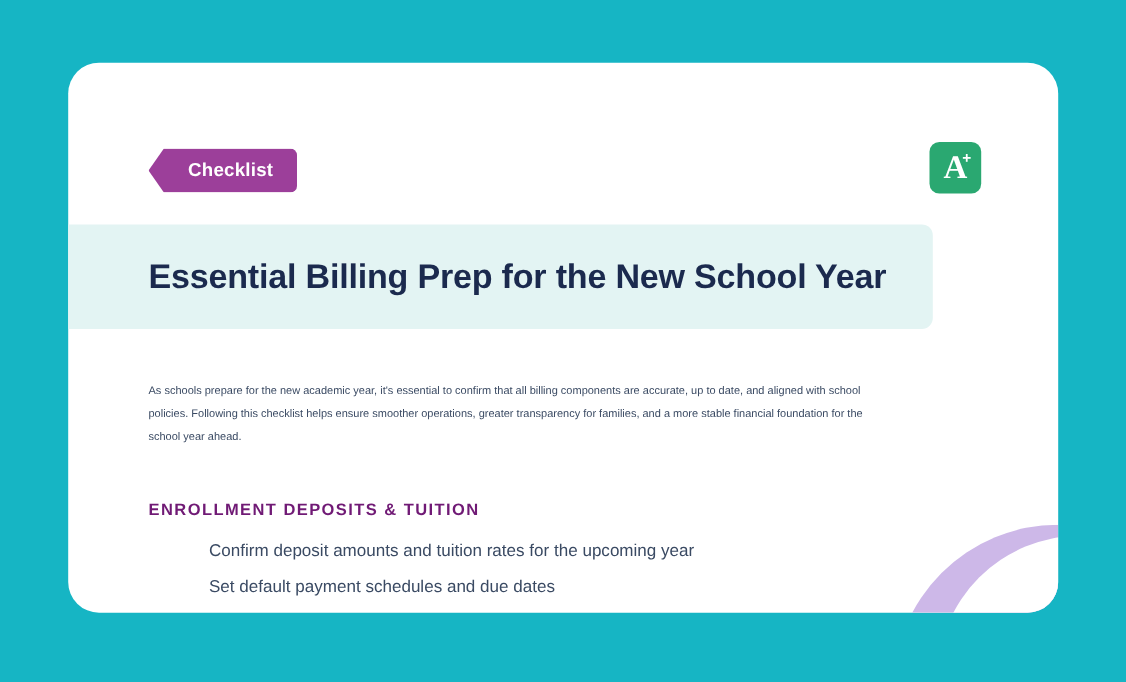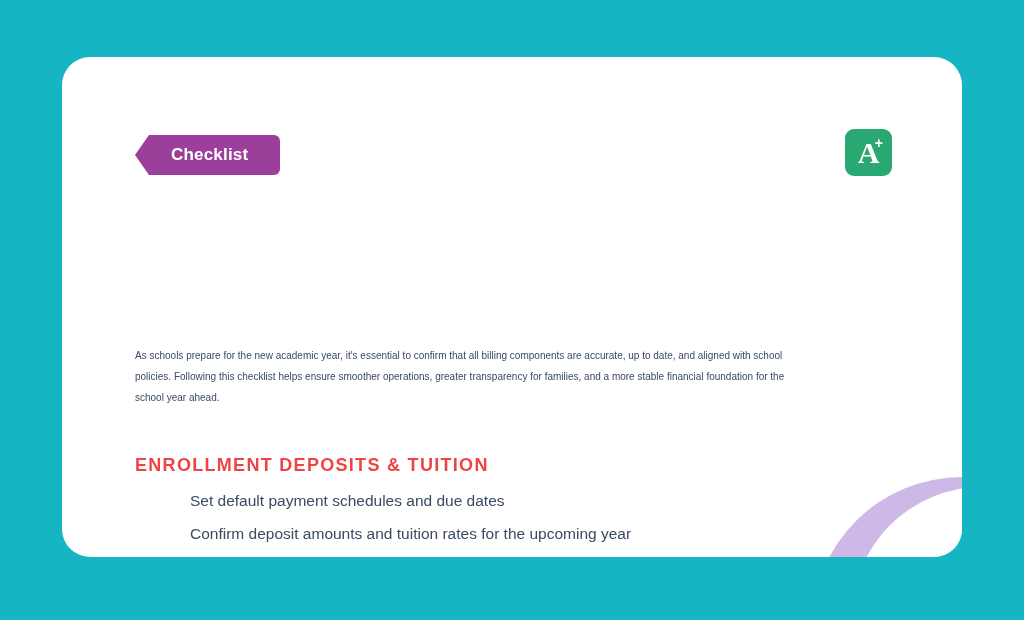--- a/index.html
+++ b/index.html
@@ -61,21 +61,21 @@
     left: 73px;
     top: 78px;
     height: 40px;
     background: #9c3f9a;
     color: #ffffff;
     font-size: 17px;
     font-weight: bold;
     letter-spacing: .2px;
     display: flex;
     align-items: center;
-    padding: 0 32px 0 36px;
+    padding: 0 22px 0 36px;
     border-top-right-radius: 4px;
     border-bottom-right-radius: 4px;
     clip-path: polygon(14px 0, 100% 0, 100% 100%, 14px 100%, 0 50%);
     border-radius: 6px;
   }
   .logo {
     position: absolute;
     right: 70px;
     top: 72px;
     display: flex;
@@ -146,24 +146,24 @@
     top: 279px;
     width: 670px;
     font-size: 10px;
     line-height: 20.8px;
     color: #3a4a63;
   }
   .section-heading {
     position: absolute;
     left: 73px;
     top: 398px;
-    font-size: 18px;
+    font-size: 15px;
     font-weight: bold;
     letter-spacing: 1.3px;
-    color: #ef4444;
+    color: #701a75;
   }
   .items {
     position: absolute;
     left: 128px;
     top: 433px;
     width: 700px;
   }
   .item {
     font-size: 15.5px;
     line-height: 21px;
@@ -186,24 +186,27 @@
       <span>Checklist</span>
     </div>
 
     <div class="logo">
       <div class="logo-mark">
         <span>A</span>
         <span class="plus">+</span>
       </div>
     </div>
 
+    <div class="title-band">
+      <h1>Essential Billing Prep for the New School Year</h1>
+    </div>
 
     <p class="intro">As schools prepare for the new academic year, it's essential to confirm that all billing components are accurate, up to date, and aligned with school policies. Following this checklist helps ensure smoother operations, greater transparency for families, and a more stable financial foundation for the school year ahead.</p>
 
     <div class="section-heading">ENROLLMENT DEPOSITS &amp; TUITION</div>
 
     <div class="items">
+      <div class="item">Confirm deposit amounts and tuition rates for the upcoming year</div>
       <div class="item">Set default payment schedules and due dates</div>
-      <div class="item">Confirm deposit amounts and tuition rates for the upcoming year</div>
     </div>
 
   </div>
 </div>
 
 </body></html>

